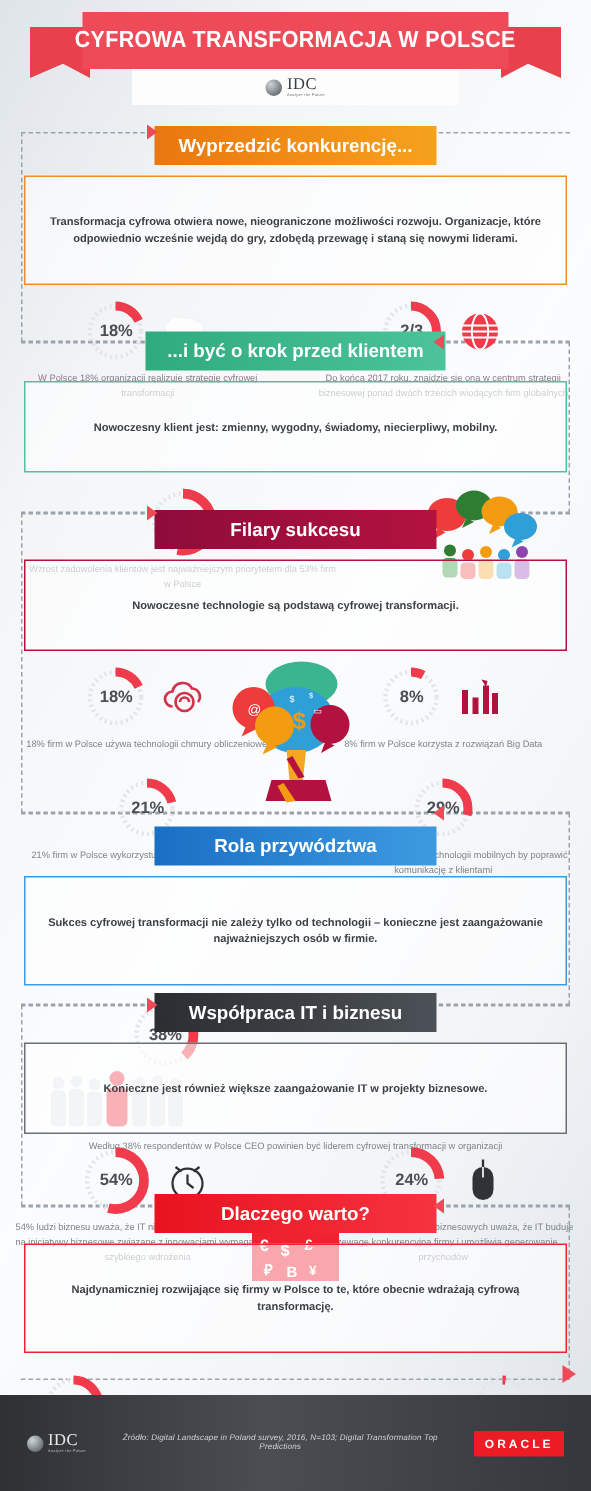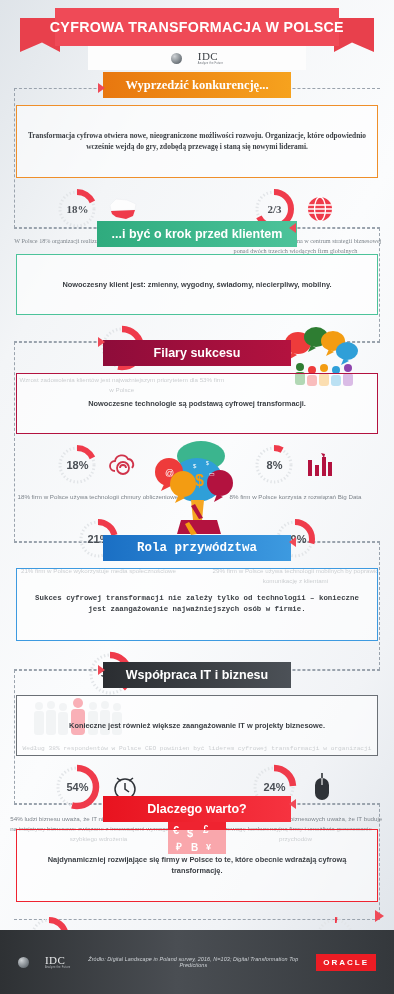--- a/index.html
+++ b/index.html
@@ -25,21 +25,21 @@
   }
   .ribbon-title {
     color: #fff; font-size: 15.5px; font-weight: bold; letter-spacing: .3px;
     font-family: "Liberation Sans Narrow","Liberation Sans", sans-serif;
     transform: scaleX(.92); white-space: nowrap;
   }
   .logo-plate {
     position: absolute; left: 88px; right: 88px; top: 46px; height: 24px;
     background: #fdfdfd; z-index: 2; display: flex; align-items: center; justify-content: center;
   }
-  .idc-logo { display: flex; align-items: center; gap: 16px; }
+  .idc-logo { display: flex; align-items: center; gap: 3px; }
   .idc-ball {
     width: 11px; height: 11px; border-radius: 50%;
     background: radial-gradient(circle at 32% 30%, #cfd3d6, #6f767c 70%, #4a5055);
   }
   .idc-txt { display: flex; flex-direction: column; line-height: 1; }
   .idc-name { font-family: "Liberation Serif", serif; font-size: 11px; color: #3a3f44; letter-spacing: .4px; }
   .idc-sub { font-size: 2.6px; color: #6a7077; letter-spacing: .2px; margin-top: 1px; }
 
   
   .flow { position: absolute; left: 14px; right: 14px; border: 1.5px dashed #9aa3ad; }
@@ -139,21 +139,21 @@
   <div class="flow" style="top:804px;height:116px;border-left:none;"></div>
 
   <div class="arrow-in arrow-right" style="left:98px;top:83px;"></div>
   <div class="arrow-in arrow-left" style="right:98px;top:223px;"></div>
   <div class="arrow-in arrow-right" style="left:98px;top:337px;"></div>
   <div class="arrow-in arrow-left" style="right:98px;top:537px;"></div>
   <div class="arrow-in arrow-right" style="left:98px;top:665px;"></div>
   <div class="arrow-in arrow-left" style="right:98px;top:799px;"></div>
   <div class="end-arrow"></div>
 
-  <div style="position:absolute;left:0;right:0;top:72px;font-family:Liberation Serif, serif;">
+  <div style="position:absolute;left:0;right:0;top:84px;">
     <div class="band orange">
       <span>Wyprzedzić konkurencję...</span>
     </div>
     <div class="stmt orange">Transformacja cyfrowa otwiera nowe, nieograniczone możliwości rozwoju. Organizacje, które odpowiednio wcześnie wejdą do gry, zdobędą przewagę i staną się nowymi liderami.</div>
     <div class="stats">
 
       <div class="stat">
         <div class="stat-row">
           <div class="donut">
             <svg width="42" height="42" viewBox="0 0 42 42">
@@ -335,21 +335,21 @@
         <text x="61" y="27" font-size="5" fill="#fff" font-family="'Liberation Sans',sans-serif">$</text>
         <text x="64" y="38" font-size="6" fill="#fff" font-family="'Liberation Sans',sans-serif">▭</text>
         <path d="M46 62h13l-2 20H48z" fill="#f5a623"></path>
         <path d="M50 66l8 14-4 1-8-13z" fill="#b3123f"></path>
         <path d="M36 82h36l4 14H32z" fill="#b3123f"></path>
         <path d="M44 84l8 12-6 1-6-11z" fill="#f39c12"></path>
       </svg>
     </div>
   </div>
 
-  <div style="position:absolute;left:0;right:0;top:535px;font-family:Liberation Mono, monospace;">
+  <div style="position:absolute;left:0;right:0;top:551px;">
     <div class="band blue">
       <span>Rola przywództwa</span>
     </div>
     <div class="stmt blue">Sukces cyfrowej transformacji nie zależy tylko od technologii – konieczne jest zaangażowanie najważniejszych osób w firmie.</div>
     <div class="stats" style="margin-top:10px;flex-direction:column;">
       <div class="stat" style="width:56%;">
         <div class="stat-row">
           <div class="donut" style="width:46px;height:46px;flex:0 0 46px;">
             <svg width="46" height="46" viewBox="0 0 46 46">
               <circle cx="23" cy="23" r="19" fill="none" stroke="#e2e5e8" stroke-width="3" stroke-dasharray="1.4 2.2"></circle>

